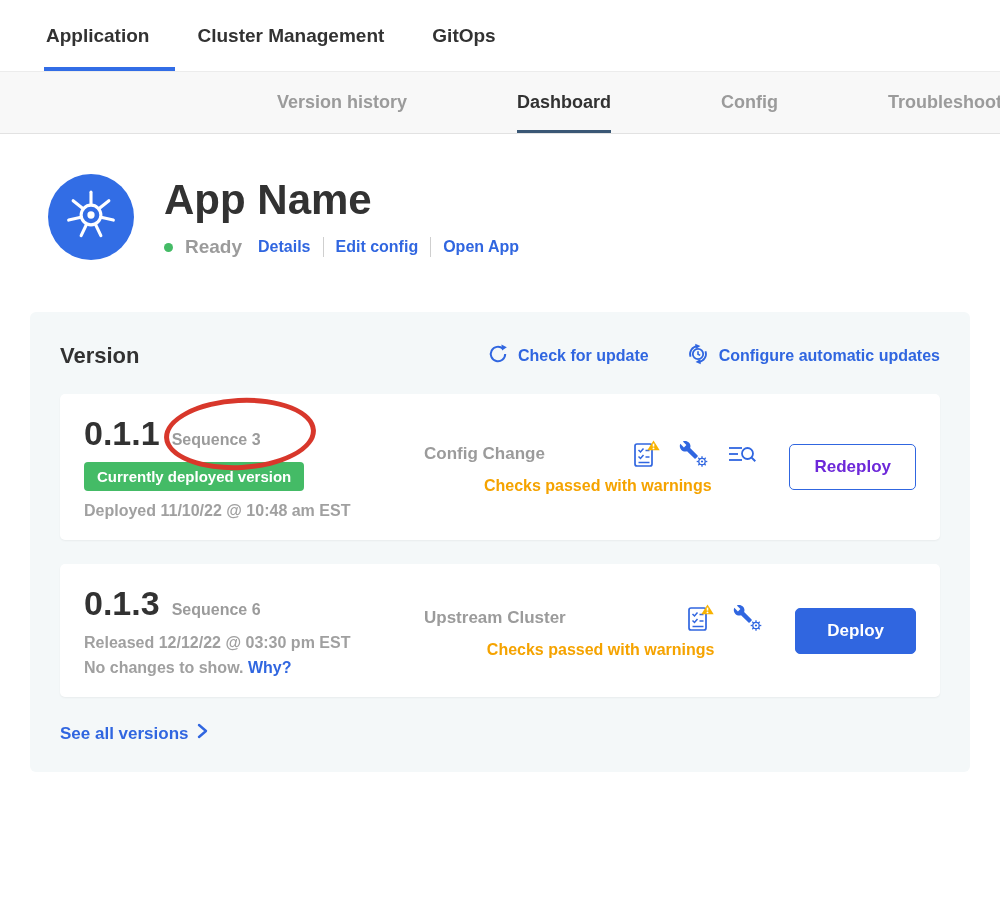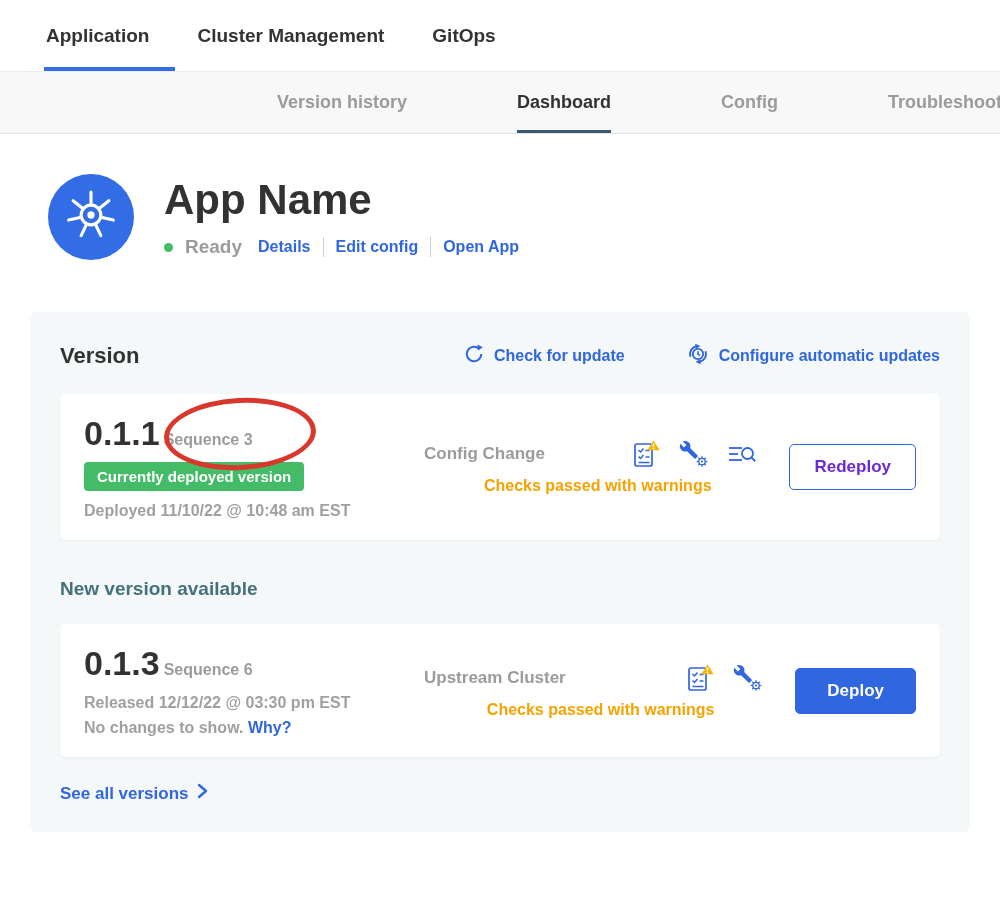--- a/index.html
+++ b/index.html
@@ -73,35 +73,35 @@
 
   
   .panel {
     margin: 52px 30px 0 30px;
     background: #f4f8f9;
     border-radius: 6px;
     padding: 30px 30px 28px 30px;
   }
   .panel-head { display: flex; align-items: center; }
   .panel-title { font-size: 22px; font-weight: 700; color: #323232; }
-  .panel-actions { margin-left: auto; display: flex; gap: 61px; align-items: center; justify-content: center; }
+  .panel-actions { margin-left: auto; display: flex; gap: 37px; align-items: center; justify-content: center; }
   .action-link {
     display: flex; align-items: center; gap: 9px;
     color: #3066e0; font-weight: 700; font-size: 16px; cursor: pointer;
   }
 
   .card {
     background: #fff; border-radius: 5px;
     margin-top: 24px;
     padding: 20px 24px;
     display: flex; align-items: stretch;
     box-shadow: 0 1px 2px rgba(0,0,0,0.05);
   }
   .card-left { flex: 0 0 332px; }
-  .version-line { display: flex; align-items: baseline; gap: 4px; position: relative; }
+  .version-line { display: flex; align-items: baseline; gap: 12px; position: relative; }
   .version-number { font-size: 34px; font-weight: 700; color: #323232; }
   .sequence { font-size: 16px; font-weight: 600; color: #9b9b9b; }
   .annotation-ellipse {
     position: absolute; left: 80px; top: -16px;
     width: 152px; height: 72px;
     border: 5px solid #d8372b; border-radius: 50%;
     transform: rotate(-3deg);
     pointer-events: none; z-index: 5;
   }
   .badge {
@@ -288,21 +288,20 @@
       </div>
       <div class="warn-text">Checks passed with warnings</div>
     </div>
 
     <div class="card-right">
       <button class="btn btn-outline">Redeploy</button>
     </div>
   </div>
 
   
-  <div class="new-version-heading">New version available</div>
 
   <div class="card">
     <div class="card-left">
       <div class="version-line">
         <span class="version-number">0.1.3</span>
         <span class="sequence">Sequence 6</span>
       </div>
       <div class="meta">Released 12/12/22 @ 03:30 pm EST</div>
       <div class="meta" style="margin-top:7px;">
         <span>No changes to show.</span>

